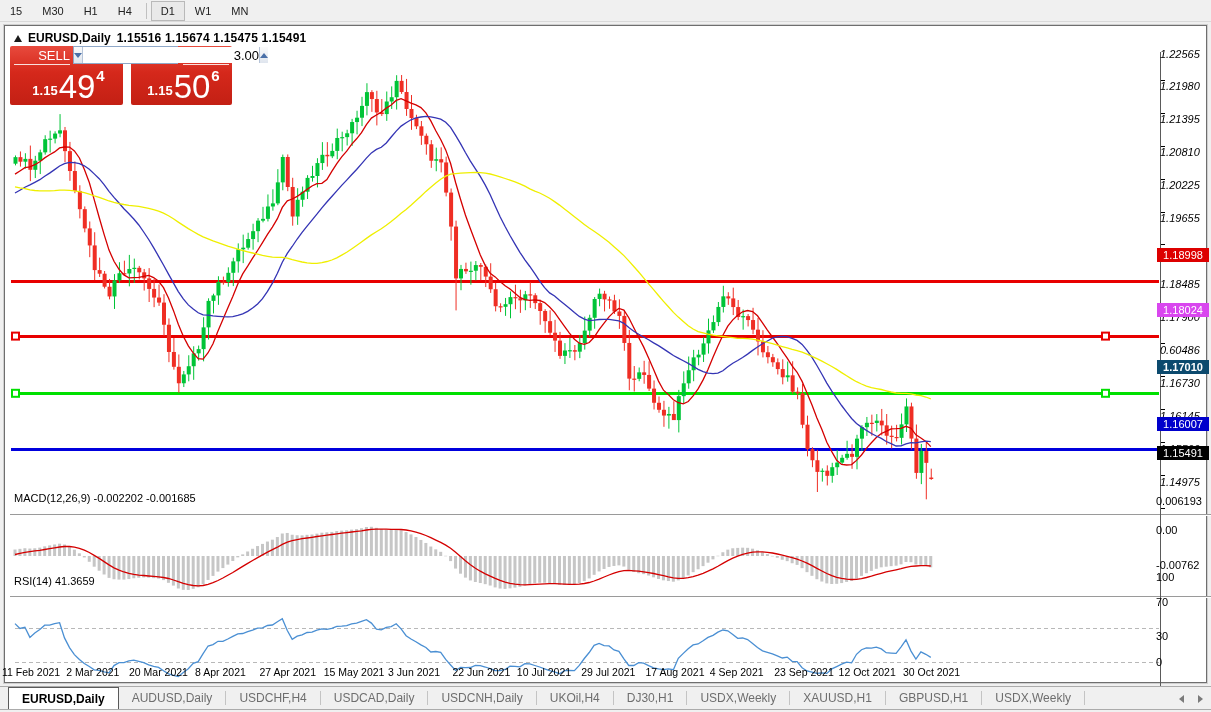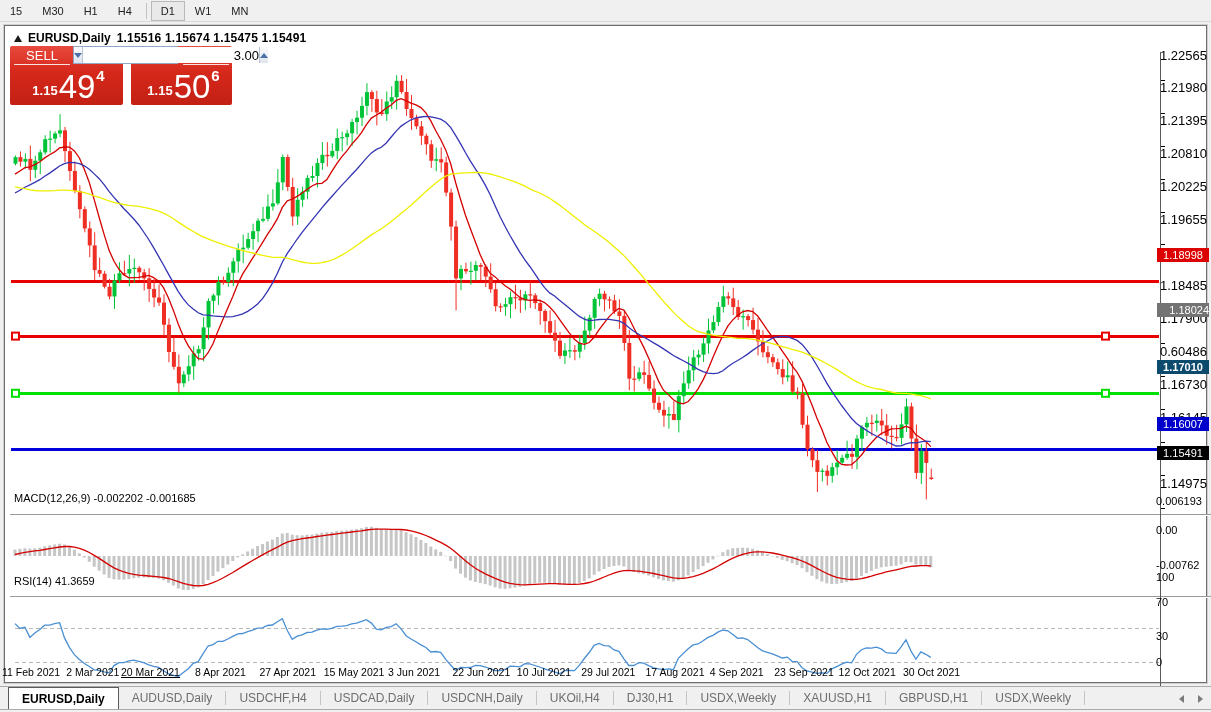--- a/index.html
+++ b/index.html
@@ -27,21 +27,21 @@
   .chart-title .quotes { font-weight:700; letter-spacing:.2px; }
 
   
   .trade-panel { position:absolute; left:10px; top:46px; width:222px; height:59px; z-index:5; }
   .red-block { position:absolute; top:0; height:59px;
     background:linear-gradient(#e84a3d 0%, #d5281b 45%, #c32014 100%);
     border-radius:2px; }
   .red-block.sell { left:0; width:113px; }
   .red-block.buy  { left:121px; width:101px; }
   .side-label { position:absolute; top:2px; height:16px; font-size:13px; color:#fff;
-    text-align:center; cursor:pointer; }
+    text-align:right; cursor:pointer; }
   .side-label .underline { display:block; height:1px; background:rgba(255,255,255,.85); margin-top:1px; }
   .lbl-sell { left:4px; width:56px; }
   .lbl-buy  { left:173px; width:46px; }
   .big-price { position:absolute; top:20px; height:38px; color:#fff; display:flex;
     align-items:flex-end; justify-content:center; }
   .bp-sell { left:0; width:113px; }
   .bp-buy  { left:121px; width:101px; }
   .bp-small { font-size:13px; font-weight:700; margin:0 1px 6px 4px; }
   .bp-big   { font-size:33px; font-weight:400; line-height:34px; }
   .bp-sup   { font-size:15px; font-weight:700; margin:1px 0 0 1px; align-self:flex-start; }
@@ -54,22 +54,22 @@
     border-top:5px solid #4a70a8; }
   .tri-up-s { width:0; height:0; border-left:4px solid transparent; border-right:4px solid transparent;
     border-bottom:5px solid #4a70a8; }
   .vol-input { flex:1; border:none; outline:none; font-family:"Liberation Sans",sans-serif;
     font-size:13px; text-align:right; padding-right:0; color:#000; }
 
   
   .pane-label { position:absolute; font-size:11px; color:#000; z-index:4; }
 
   
-  .price-tick { position:absolute; left:1160px; width:50px; height:13px; font-size:13px;
-    color:#000; z-index:3; }
+  .price-tick { position:absolute; left:1160px; width:50px; height:13px; font-size:11px;
+    color:#000; z-index:3;font-style:italic; }
   .price-badge { position:absolute; left:1157px; width:52px; height:14px; font-size:11px;
     color:#fff; text-align:center; line-height:14px; z-index:4; }
   .sub-tick { position:absolute; left:1156px; width:50px; height:13px; font-size:11px; color:#000; z-index:3; }
 
   
   .date-label { position:absolute; top:666px; font-size:10.5px; color:#000; white-space:nowrap; z-index:3; }
 
   
   .tabbar { position:absolute; left:0; top:686px; width:1211px; height:24px; background:#f0f0f0;
     border-top:1px solid #ababab; border-bottom:1px solid #ababab; display:flex; align-items:stretch; }
@@ -775,36 +775,36 @@
     <div class="price-tick" style="top: 179.476px;">1.20225</div>
     <div class="price-tick" style="top: 211.624px;">1.19655</div>
     <div class="price-tick" style="top: 277.612px;">1.18485</div>
     <div class="price-tick" style="top: 310.606px;">1.17900</div>
     <div class="price-tick" style="top: 343.6px;">0.60486</div>
     <div class="price-tick" style="top: 376.594px;">1.16730</div>
     <div class="price-tick" style="top: 409.588px;">1.16145</div>
     <div class="price-tick" style="top: 442.582px;">1.15560</div>
     <div class="price-tick" style="top: 475.576px;">1.14975</div>
     <div class="price-badge" style="top: 248.179px; background: rgb(221, 0, 0);">1.18998</div>
-    <div class="price-badge" style="top: 303.112px; background: #737373; text-align: right;">1.18024</div>
+    <div class="price-badge" style="top: 303.112px; background: #d946ef;">1.18024</div>
     <div class="price-badge" style="top: 360.302px; background: #0c4a6e; font-weight: bold;">1.17010</div>
     <div class="price-badge" style="top: 416.871px; background: rgb(0, 0, 204);">1.16007</div>
     <div class="price-badge" style="top: 445.974px; background: rgb(0, 0, 0);">1.15491</div>
     <div class="sub-tick" style="top: 495.012px;">0.006193</div>
     <div class="sub-tick" style="top: 523.5px;">0.00</div>
     <div class="sub-tick" style="top: 558.552px;">-0.00762</div>
     <div class="sub-tick" style="top: 570.5px;">100</div>
     <div class="sub-tick" style="top: 596px;">70</div>
     <div class="sub-tick" style="top: 630px;">30</div>
     <div class="sub-tick" style="top: 655.5px;">0</div>
   </div>
 <div id="date-labels">
     <div class="date-label" style="left: 2px;">11 Feb 2021</div>
     <div class="date-label" style="left: 66.35px;">2 Mar 2021</div>
-    <div class="date-label" style="left: 121px; text-decoration: underline;">20 Mar 2021</div>
+    <div class="date-label" style="left: 129px;">20 Mar 2021</div>
     <div class="date-label" style="left: 195.05px;">8 Apr 2021</div>
     <div class="date-label" style="left: 259.4px;">27 Apr 2021</div>
     <div class="date-label" style="left: 323.75px;">15 May 2021</div>
     <div class="date-label" style="left: 388.1px;">3 Jun 2021</div>
     <div class="date-label" style="left: 452.45px;">22 Jun 2021</div>
     <div class="date-label" style="left: 516.8px;">10 Jul 2021</div>
     <div class="date-label" style="left: 581.15px;">29 Jul 2021</div>
     <div class="date-label" style="left: 645.5px;">17 Aug 2021</div>
     <div class="date-label" style="left: 709.85px;">4 Sep 2021</div>
     <div class="date-label" style="left: 774.2px;">23 Sep 2021</div>

